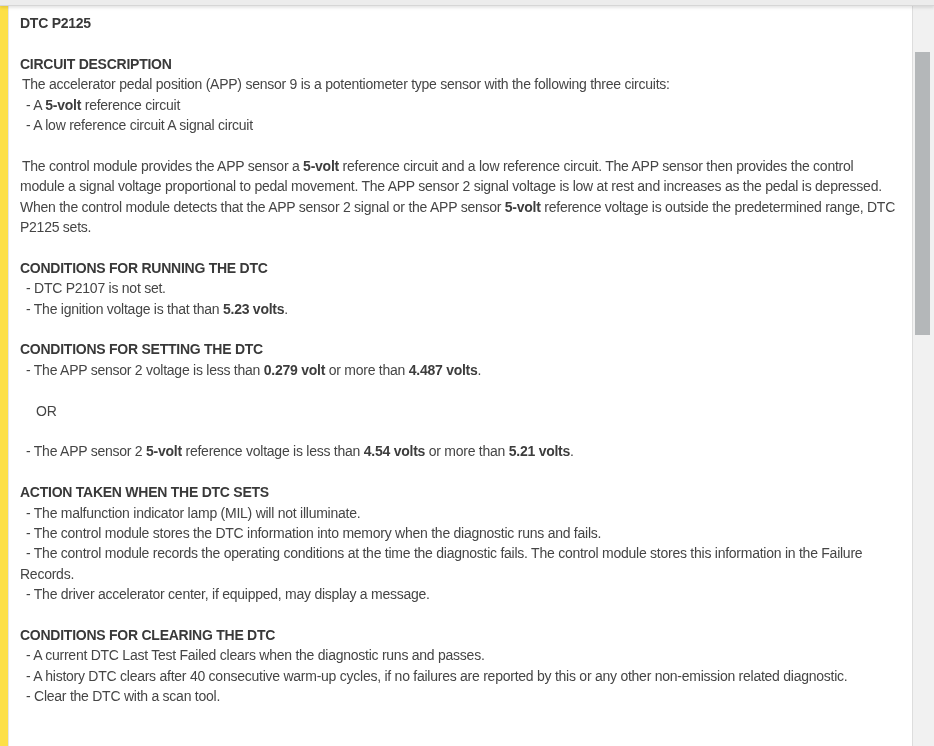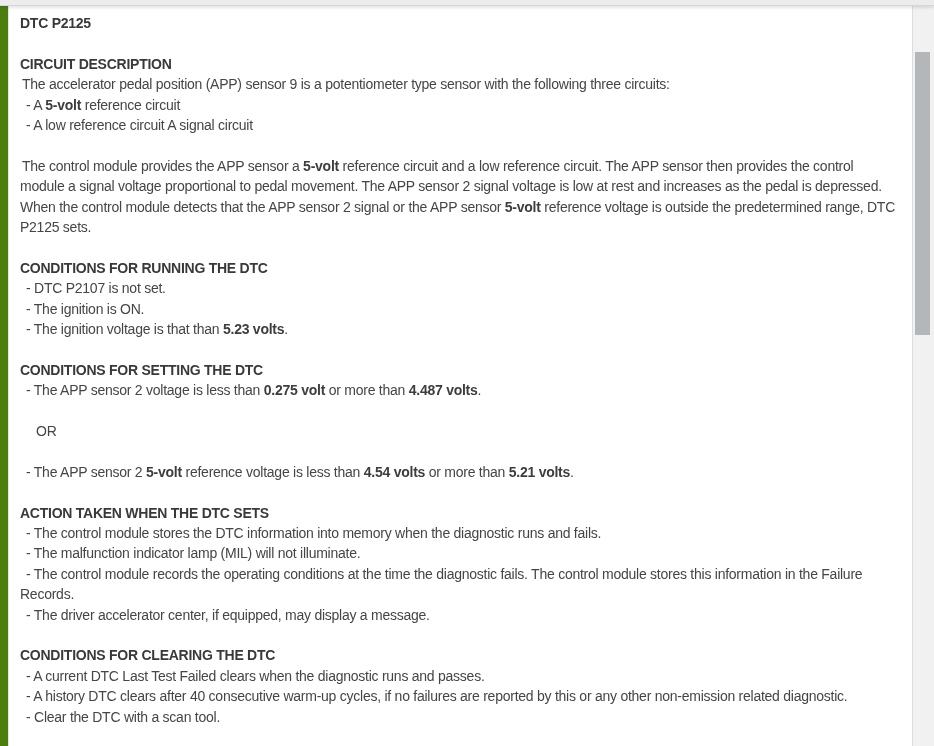--- a/index.html
+++ b/index.html
@@ -1,17 +1,17 @@
 <!DOCTYPE html>
 <html><head>
 <meta charset="utf-8">
 <style>
   html,body{margin:0;padding:0;background:#ffffff;}
   .page{position:relative;width:934px;height:746px;overflow:hidden;
-        font-family:"Liberation Sans","DejaVu Sans",sans-serif;background:#4d7c0f;}
+        font-family:"Liberation Sans","DejaVu Sans",sans-serif;background:#fde047;}
 
   
   .top-strip{position:absolute;top:0;left:0;width:934px;height:5px;
              background:#ececec;border-bottom:1px solid #d6d6d6;
              box-shadow:0 2px 3px rgba(0,0,0,0.10);z-index:3;}
 
   
   .panel{position:absolute;top:6px;left:8px;width:904px;height:740px;
          background:#ffffff;border-left:1px solid #e6e6e6;box-sizing:border-box;}
   .content{padding:7px 12px 0 11px;}
@@ -43,33 +43,32 @@
         <p class="blk spacer"></p>
         <p class="blk heading"><span>CIRCUIT DESCRIPTION</span></p>
         <p class="blk para"><span>The accelerator pedal position (APP) sensor 9 is a potentiometer type sensor with the following three circuits:</span></p>
         <p class="blk bullet"><span>- A </span><span class="b">5-volt</span><span> reference circuit</span></p>
         <p class="blk bullet"><span>- A low reference circuit A signal circuit</span></p>
         <p class="blk spacer"></p>
         <p class="blk para"><span>The control module provides the APP sensor a </span><span class="b">5-volt</span><span> reference circuit and a low reference circuit. The APP sensor then provides the control module a signal voltage proportional to pedal movement. The APP sensor 2 signal voltage is low at rest and increases as the pedal is depressed. When the control module detects that the APP sensor 2 signal or the APP sensor </span><span class="b">5-volt</span><span> reference voltage is outside the predetermined range, DTC P2125 sets.</span></p>
         <p class="blk spacer"></p>
         <p class="blk heading"><span>CONDITIONS FOR RUNNING THE DTC</span></p>
         <p class="blk bullet"><span>- DTC P2107 is not set.</span></p>
-        <p class="blk bullet"><span>- The ignition is ON.</span></p>
         <p class="blk bullet"><span>- The ignition voltage is that than </span><span class="b">5.23 volts</span><span>.</span></p>
         <p class="blk spacer"></p>
         <p class="blk heading"><span>CONDITIONS FOR SETTING THE DTC</span></p>
-        <p class="blk bullet"><span>- The APP sensor 2 voltage is less than </span><span class="b">0.275 volt</span><span> or more than </span><span class="b">4.487 volts</span><span>.</span></p>
+        <p class="blk bullet"><span>- The APP sensor 2 voltage is less than </span><span class="b">0.279 volt</span><span> or more than </span><span class="b">4.487 volts</span><span>.</span></p>
         <p class="blk spacer"></p>
         <p class="blk plain-indent"><span>OR</span></p>
         <p class="blk spacer"></p>
         <p class="blk bullet"><span>- The APP sensor 2 </span><span class="b">5-volt</span><span> reference voltage is less than </span><span class="b">4.54 volts</span><span> or more than </span><span class="b">5.21 volts</span><span>.</span></p>
         <p class="blk spacer"></p>
         <p class="blk heading"><span>ACTION TAKEN WHEN THE DTC SETS</span></p>
+        <p class="blk bullet"><span>- The malfunction indicator lamp (MIL) will not illuminate.</span></p>
         <p class="blk bullet"><span>- The control module stores the DTC information into memory when the diagnostic runs and fails.</span></p>
-        <p class="blk bullet"><span>- The malfunction indicator lamp (MIL) will not illuminate.</span></p>
         <p class="blk bullet"><span>- The control module records the operating conditions at the time the diagnostic fails. The control module stores this information in the Failure Records.</span></p>
         <p class="blk bullet"><span>- The driver accelerator center, if equipped, may display a message.</span></p>
         <p class="blk spacer"></p>
         <p class="blk heading"><span>CONDITIONS FOR CLEARING THE DTC</span></p>
         <p class="blk bullet"><span>- A current DTC Last Test Failed clears when the diagnostic runs and passes.</span></p>
         <p class="blk bullet"><span>- A history DTC clears after 40 consecutive warm-up cycles, if no failures are reported by this or any other non-emission related diagnostic.</span></p>
         <p class="blk bullet"><span>- Clear the DTC with a scan tool.</span></p>
       </div>
   </div>
 

